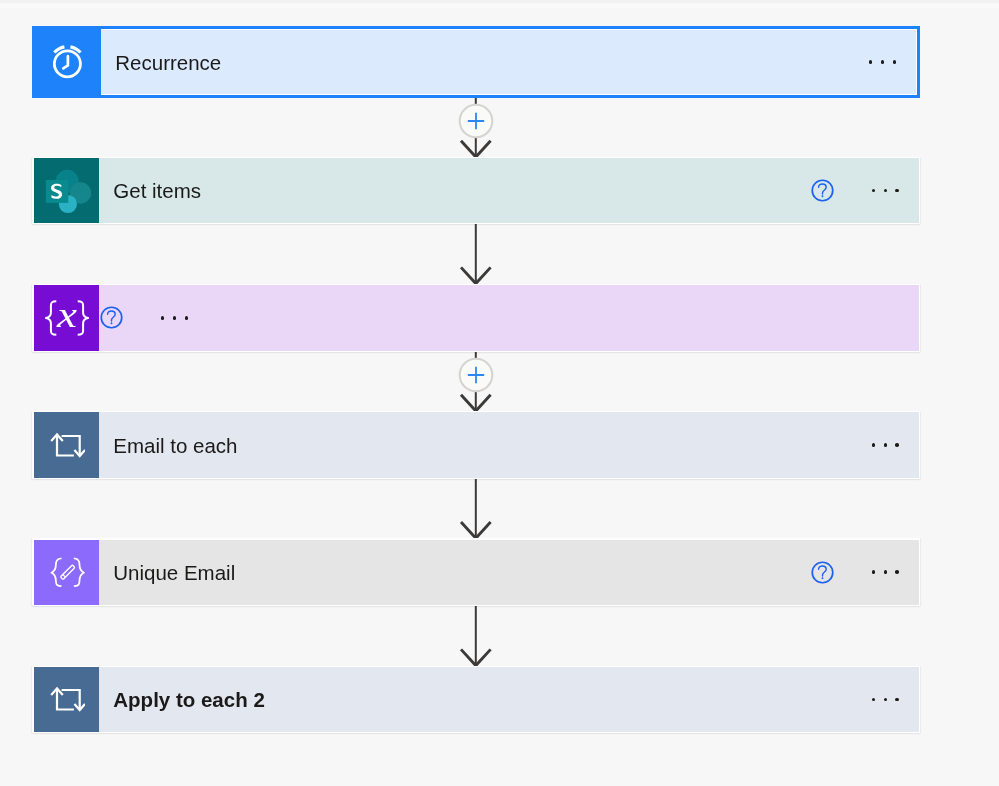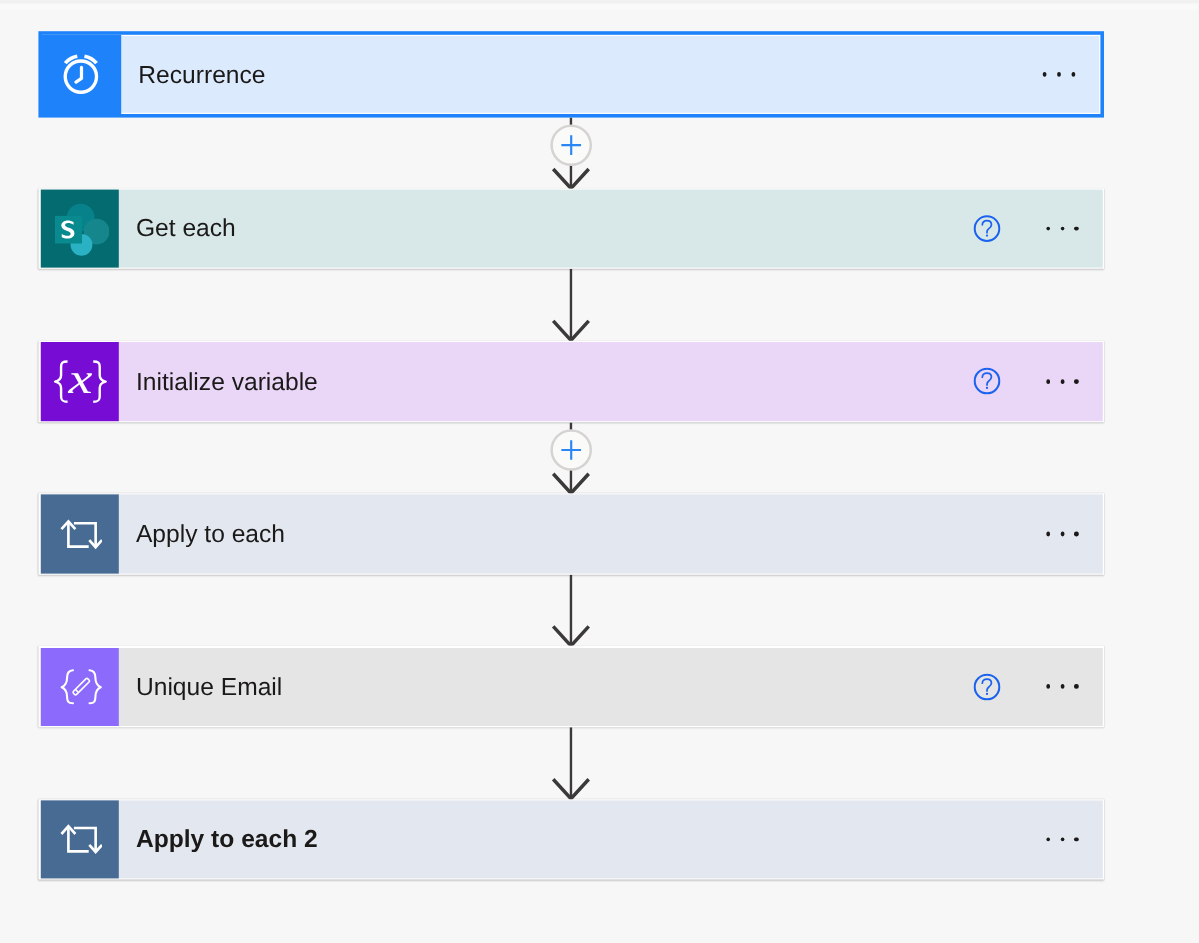--- a/index.html
+++ b/index.html
@@ -58,21 +58,21 @@
           <svg width="48" height="48" viewBox="0 0 48 48">
   <circle cx="24.2" cy="14.3" r="11.55" fill="#07828a"></circle>
   <circle cx="37.5" cy="26.0" r="10.7" fill="#15868c"></circle>
   <circle cx="24.9" cy="37.0" r="9.1" fill="#2ab2c4"></circle>
   <rect x="2.8" y="12.9" width="22.5" height="23.0" fill="#088a8e"></rect>
   <g transform="translate(13.4,23.3) scale(1.0,1.0) translate(-13.4,-23.3)">
               <path d="M18.3 17.9 c-1.3 -0.75 -3.1 -1.25 -4.7 -1.25 c-3.3 0 -5.5 1.75 -5.5 4.3 c0 1.9 1.15 3.1 3.9 4.15 l1.5 0.57 c1.8 0.69 2.35 1.22 2.35 2.1 c0 1.07 -1.0 1.78 -2.6 1.78 c-1.7 0 -3.4 -0.55 -4.8 -1.5 l0 2.75 c1.35 0.68 3.05 1.05 4.75 1.05 c3.55 0 5.8 -1.8 5.8 -4.45 c0 -2.0 -1.1 -3.25 -3.85 -4.3 l-1.6 -0.61 c-1.65 -0.63 -2.3 -1.17 -2.3 -2.0 c0 -1.0 0.95 -1.67 2.5 -1.67 c1.55 0 3.15 0.5 4.55 1.4 z" fill="#ffffff"></path>
             </g>
 </svg>
         </div>
-  <div class="title">Get each</div>
+  <div class="title">Get items</div>
   <div class="actions">
     <div class="helpbtn">
             <svg width="23" height="23" viewBox="0 0 23 23">
   <circle cx="11.5" cy="11.5" r="10.25" fill="none" stroke="#1b62ef" stroke-width="1.7"></circle>
   <path d="M7.6 8.3 C7.6 6.1 9.3 4.9 11.4 4.9 C13.6 4.9 15.2 6.2 15.2 8.2 C15.2 9.7 14.4 10.5 13.0 11.5 C11.9 12.3 11.5 12.9 11.5 14.2 L11.5 14.9" fill="none" stroke="#1b62ef" stroke-width="1.45" stroke-linecap="round" stroke-linejoin="round"></path>
   <circle cx="11.5" cy="17.3" r="0.95" fill="#1b62ef"></circle>
 </svg>
           </div>
     <div class="dots">
             <i></i>
@@ -88,21 +88,20 @@
           <svg width="48" height="48" viewBox="0 0 48 48">
   <g fill="none" stroke="#ffffff" stroke-width="2.0" stroke-linecap="butt" stroke-linejoin="round">
     <path d="M13.3 7.3 C9.0 7.3 7.9 8.4 7.9 11.6 L7.9 18.7 C7.9 21.6 6.6 23.2 2.9 24.0 C6.6 24.8 7.9 26.4 7.9 29.3 L7.9 36.4 C7.9 39.6 9.0 40.8 13.3 40.8"></path>
     <path d="M34.7 7.3 C39.0 7.3 40.1 8.4 40.1 11.6 L40.1 18.7 C40.1 21.6 41.4 23.2 45.1 24.0 C41.4 24.8 40.1 26.4 40.1 29.3 L40.1 36.4 C40.1 39.6 39.0 40.8 34.7 40.8"></path>
   </g>
   <g transform="translate(24,33.5) scale(1.25,1) translate(-24,-33.5)">
               <text class="varx" x="24" y="33.5" text-anchor="middle">x</text>
             </g>
 </svg>
         </div>
-  <div class="title">Initialize variable</div>
   <div class="actions">
     <div class="helpbtn">
             <svg width="23" height="23" viewBox="0 0 23 23">
   <circle cx="11.5" cy="11.5" r="10.25" fill="none" stroke="#1b62ef" stroke-width="1.7"></circle>
   <path d="M7.6 8.3 C7.6 6.1 9.3 4.9 11.4 4.9 C13.6 4.9 15.2 6.2 15.2 8.2 C15.2 9.7 14.4 10.5 13.0 11.5 C11.9 12.3 11.5 12.9 11.5 14.2 L11.5 14.9" fill="none" stroke="#1b62ef" stroke-width="1.45" stroke-linecap="round" stroke-linejoin="round"></path>
   <circle cx="11.5" cy="17.3" r="0.95" fill="#1b62ef"></circle>
 </svg>
           </div>
     <div class="dots">
             <i></i>
@@ -117,21 +116,21 @@
   <div class="iconbox" style="background: rgb(72, 107, 147);">
           <svg width="36" height="36" viewBox="0 0 36 36">
   <g fill="none" stroke="#ffffff" stroke-width="2.2" stroke-linecap="butt" stroke-linejoin="miter">
     <path d="M8.0 8.6 L8.0 28.5 L24.9 28.5"></path>
     <path d="M12.6 9.0 L30.7 9.0 L30.7 27.8"></path>
     <path d="M2.2 14.0 L8.0 7.5 L13.8 14.0"></path>
     <path d="M25.4 23.1 L30.7 29.0 L36.0 23.1"></path>
   </g>
 </svg>
         </div>
-  <div class="title">Apply to each</div>
+  <div class="title">Email to each</div>
   <div class="actions">
     <div class="dots">
             <i></i>
             <i></i>
             <i></i>
           </div>
   </div>
  </div>
 </div>
 <div class="card" style="top:538.2px;height:67.79999999999995px;">

